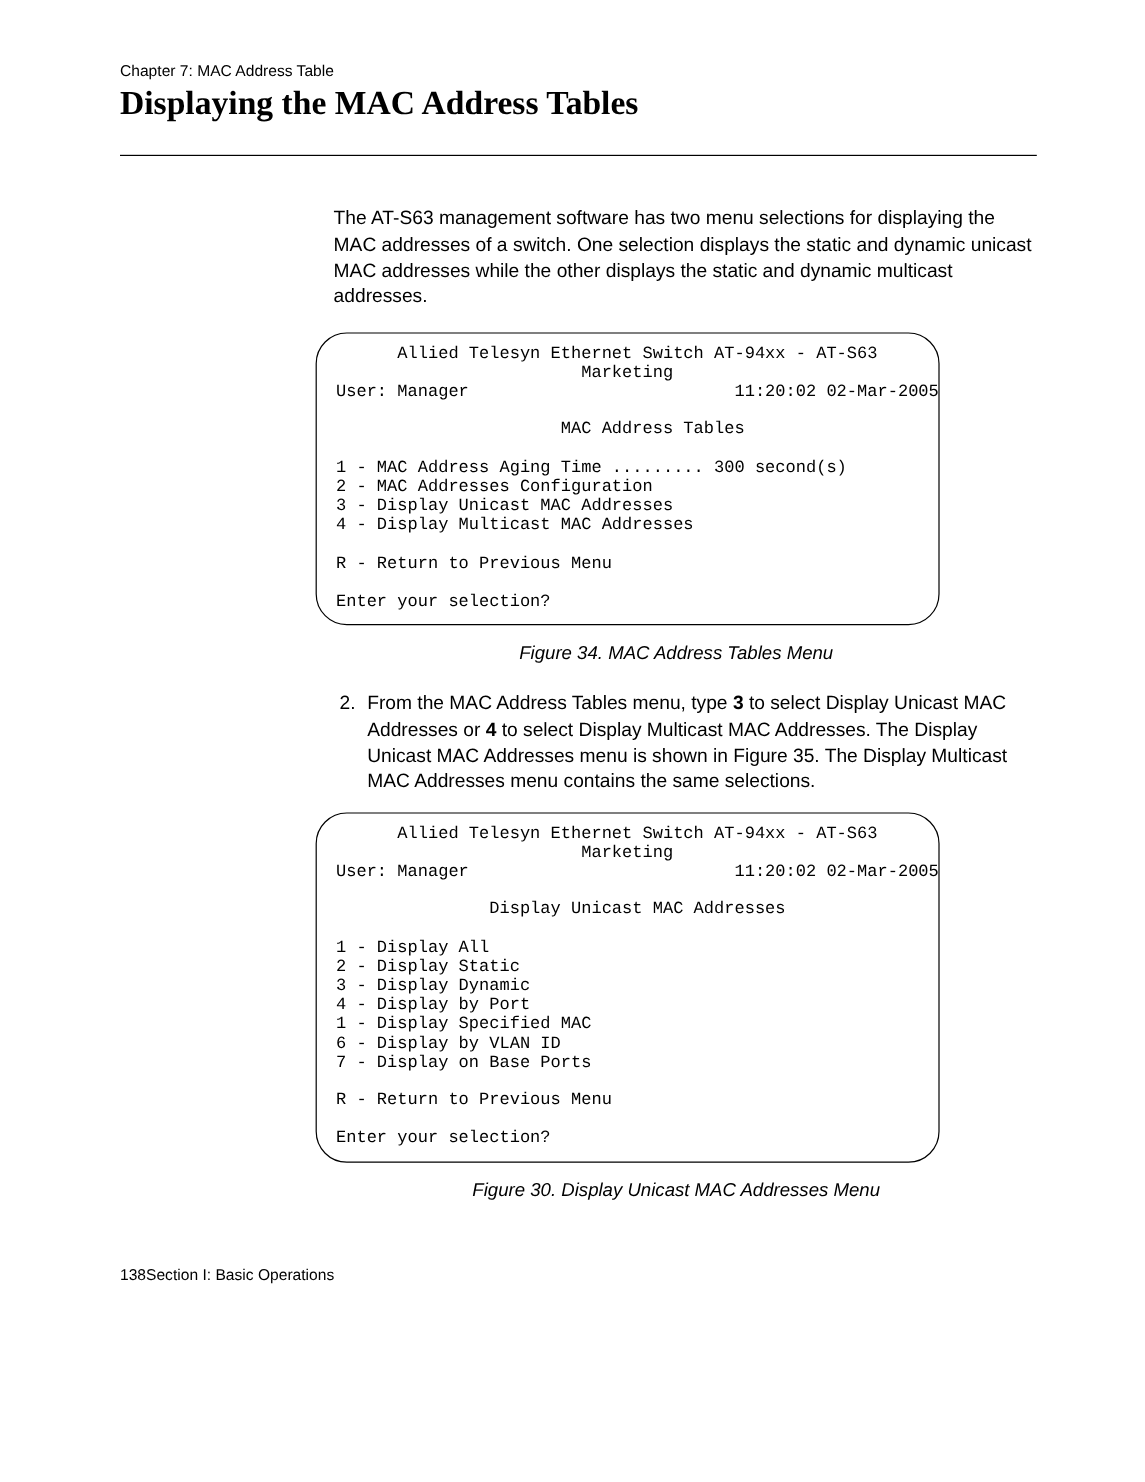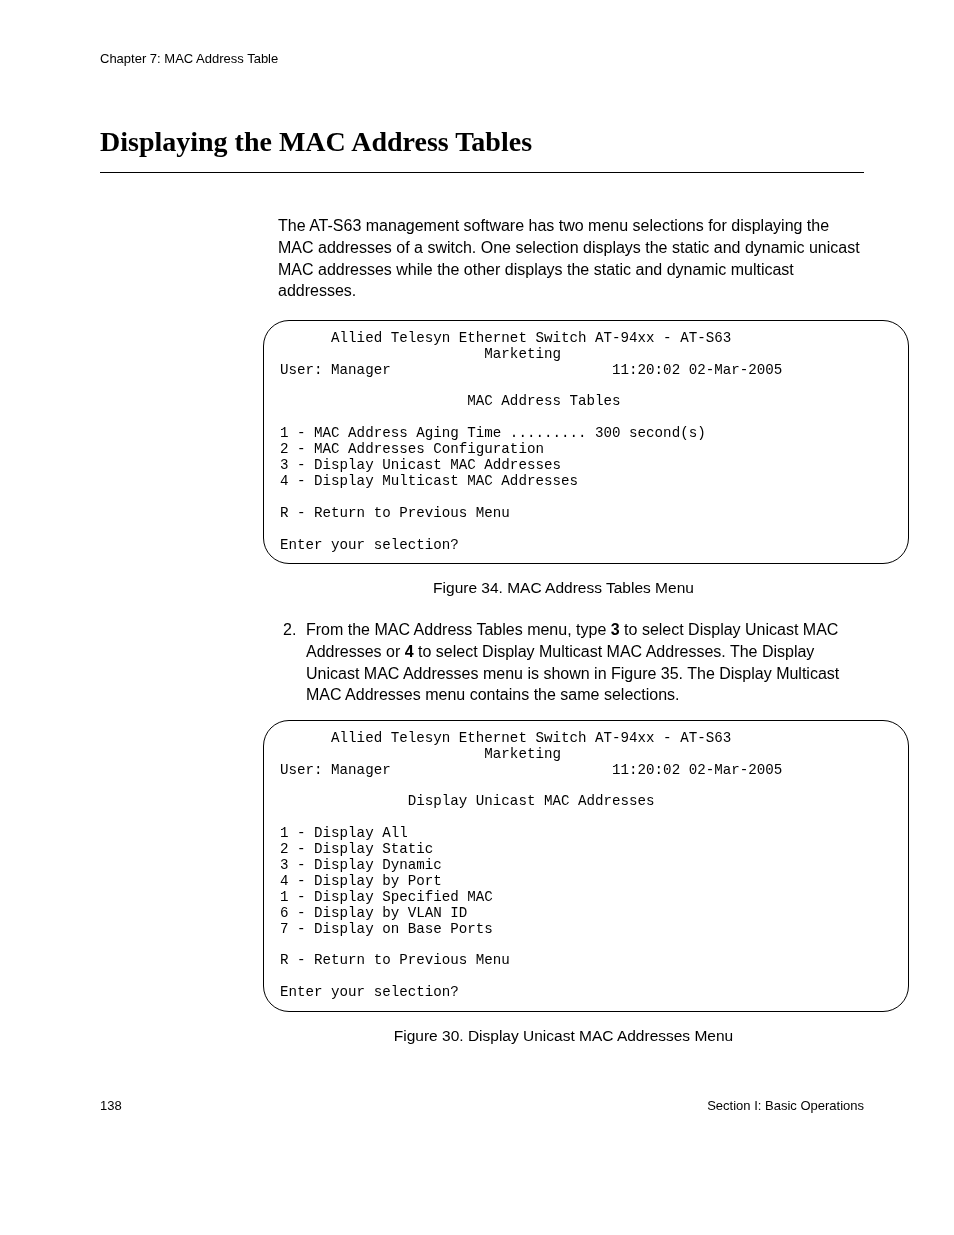--- a/index.html
+++ b/index.html
@@ -8,28 +8,27 @@
       font-family: Arial, Helvetica, sans-serif;
       color: #000;
       width: 954px;
       margin: 0 auto;
       padding: 50px 90px 40px 100px;
       font-size: 15px;
       line-height: 1.35;
     }
     .chapter-header {
       font-size: 13px;
-      margin-bottom: 55px;
     }
     h1 {
       font-family: "Times New Roman", Times, serif;
       font-size: 28px;
       font-weight: bold;
       border-bottom: 1px solid #000;
-      padding-bottom: 12px;
+      padding-bottom: 24px;
       margin-bottom: 42px;
     }
     .body-col {
       margin-left: 178px;
     }
     .para {
       font-size: 16px;
       margin-bottom: 18px;
     }
     .step {
@@ -46,31 +45,31 @@
       margin-bottom: 14px;
     }
     .terminal {
       font-family: "Courier New", Courier, monospace;
       font-size: 14.2px;
       line-height: 1.12;
       white-space: pre;
       border: 1px solid #000;
       border-radius: 26px;
       padding: 10px 16px 10px 16px;
-      width: 646px;
+      width: 520px;
     }
     .figcap {
       text-align: center;
       font-size: 15.5px;
       margin: 14px 0 20px 0;
       padding-left: 163px;
+      font-style: italic;
     }
     .footer {
       display: flex;
-      justify-content: space-between;
       margin-top: 50px;
       font-size: 13px;
     }
     .footer .right { font-size: 13px; }
   </style>
 </head>
 <body>
 
 <div class="chapter-header">Chapter 7: MAC Address Table</div>
 

